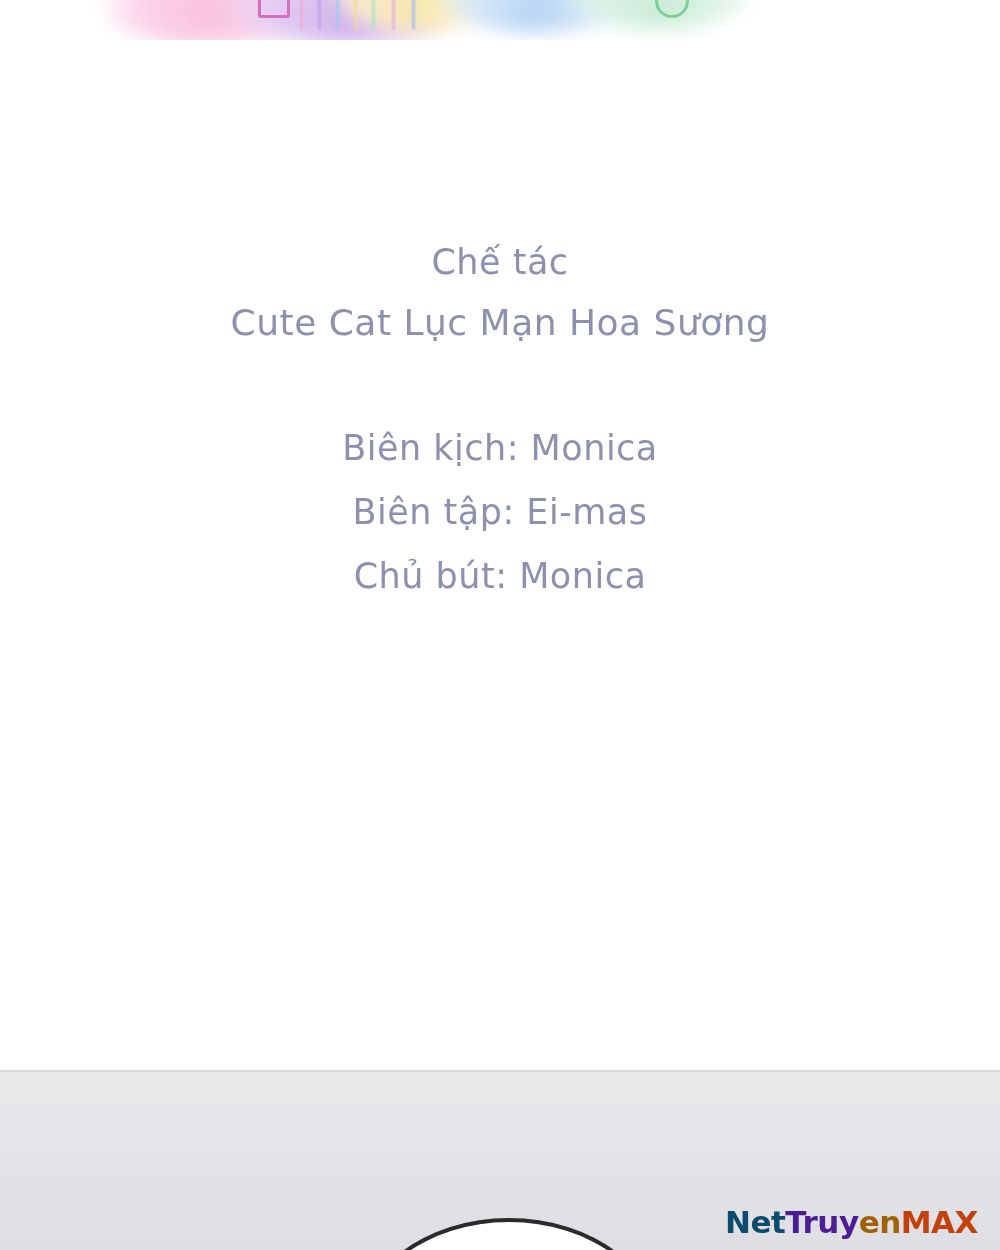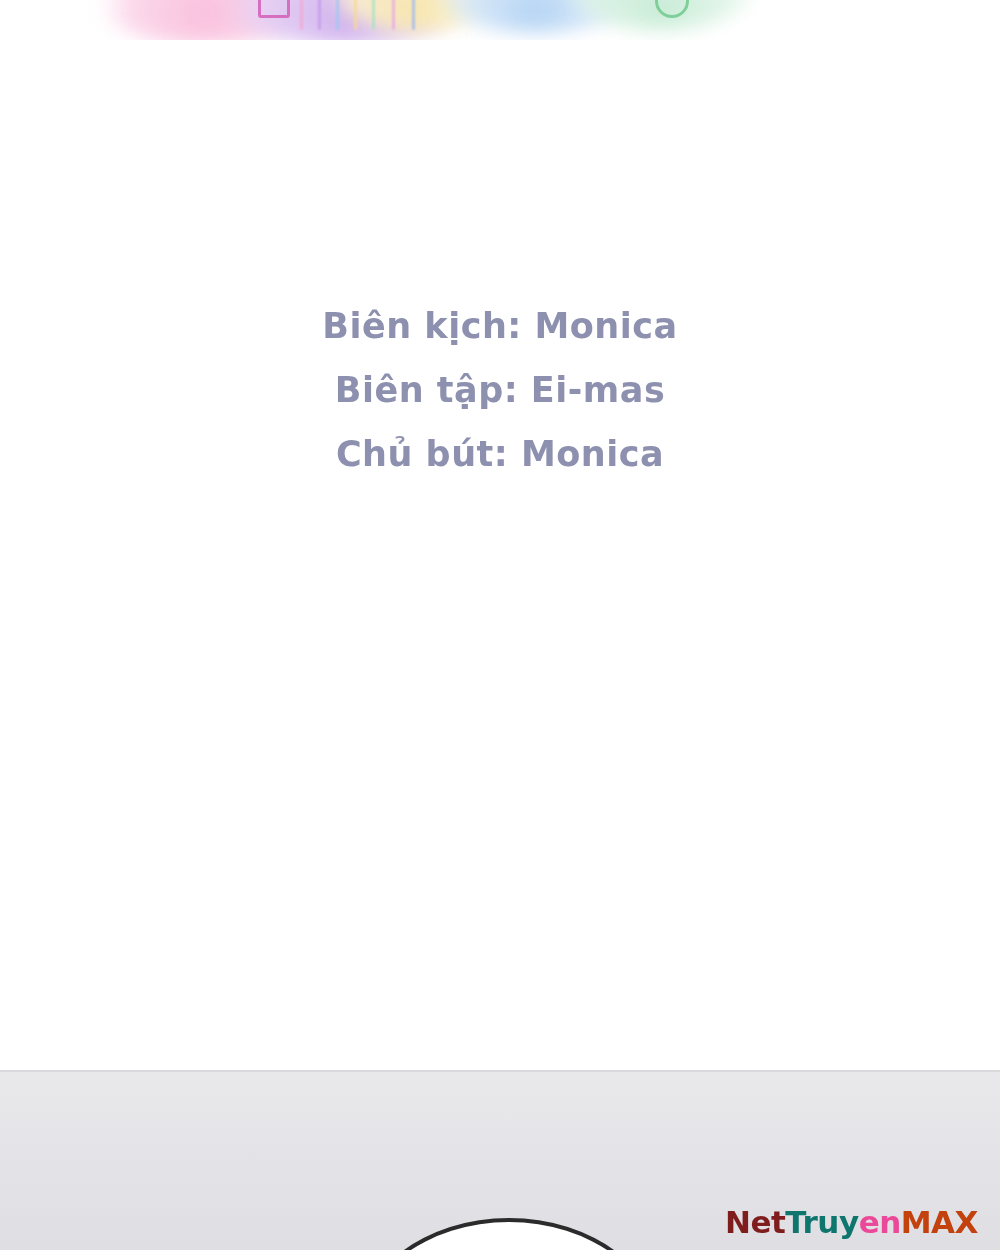--- a/index.html
+++ b/index.html
@@ -109,21 +109,21 @@
   }
   .credit-line-2 {
     font-size: 36px;
     line-height: 62px;
     font-weight: 400;
   }
   .credits-gap { height: 62px; }
   .credit-staff {
     font-size: 35px;
     line-height: 64px;
-    font-weight: 700;
+    font-weight: 400;
   }
 
   
   .bottom-panel {
     position: absolute;
     left: 0;
     top: 1070px;
     width: 1000px;
     height: 180px;
     background: linear-gradient(180deg, #e9e9ec 0%, #e4e4e8 45%, #dedee3 100%);
@@ -152,23 +152,23 @@
   .watermark {
     position: absolute;
     right: 22px;
     bottom: 10px;
     font-family: "DejaVu Sans", sans-serif;
     font-weight: bold;
     font-size: 31px;
     letter-spacing: -0.5px;
     white-space: nowrap;
   }
-  .wm-net { color: #7f1d1d; }
-  .wm-tru { color: #0f766e; }
-  .wm-yen { color: #ec4899; margin-top: 48px; }
+  .wm-net { color: #0c4a6e; }
+  .wm-tru { color: #4c1d95; }
+  .wm-yen { color: #a16207; margin-top: 48px; }
   .wm-max { color: #c2410c; }
 </style>
 </head>
 <body>
 
 <div id="page">
 
   <div class="top-strip">
     <div class="blob blob-pink"></div>
     <div class="blob blob-violet"></div>
@@ -180,20 +180,22 @@
     <div class="streak" style="left:336px;background:#9fc7f0;"></div>
     <div class="streak" style="left:354px;background:#f7d98f;"></div>
     <div class="streak" style="left:372px;background:#a8e3c2;"></div>
     <div class="streak" style="left:392px;background:#e9a7e4;"></div>
     <div class="streak" style="left:412px;background:#9db9f2;"></div>
     <div class="sq-outline"></div>
     <div class="circ-outline"></div>
   </div>
 
   <div class="credits">
+    <div class="credit-line-1">Chế tác</div>
+    <div class="credit-line-2">Cute Cat Lục Mạn Hoa Sương</div>
     <div class="credits-gap"></div>
     <div class="credit-staff">Biên kịch: Monica</div>
     <div class="credit-staff">Biên tập: Ei-mas</div>
     <div class="credit-staff">Chủ bút: Monica</div>
   </div>
 
   <div class="bottom-panel">
     <div class="panel-divider"></div>
     <div class="arc"></div>
   </div>

